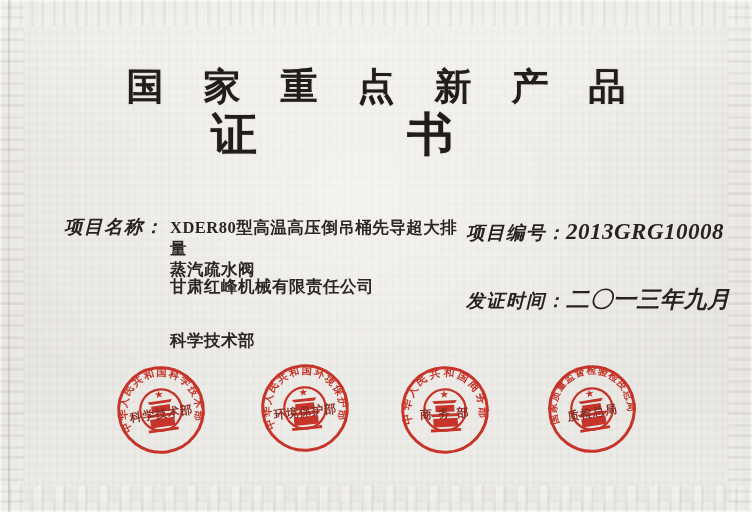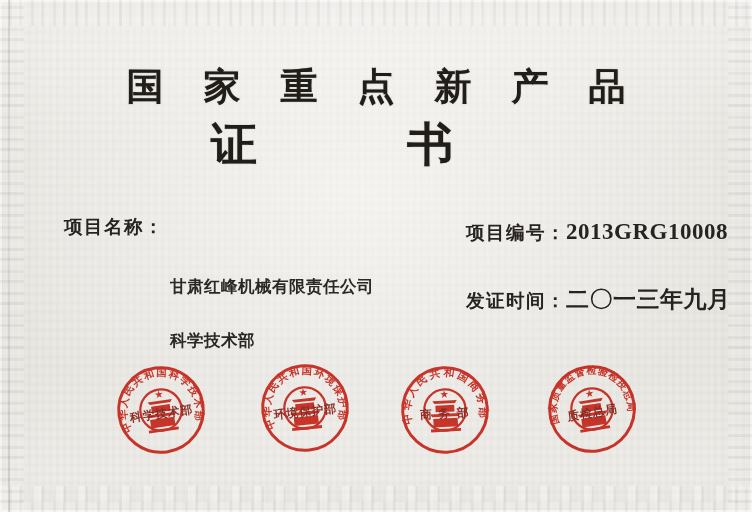--- a/index.html
+++ b/index.html
@@ -29,29 +29,30 @@
   .band{position:absolute;left:20px;right:20px;height:16px;opacity:.35;
     background:repeating-linear-gradient(90deg, rgba(162,158,150,.18) 0 11px, rgba(255,255,255,.35) 11px 22px);}
 
   .title{
     position:absolute;top:62px;left:0;width:752px;text-align:center;
     font-size:37px;font-weight:bold;color:#211e1a;
     letter-spacing:40px;text-indent:40px;white-space:nowrap;
     text-shadow:0 0 1px rgba(33,30,26,.5);
   }
   .subtitle{
-    position:absolute;top:114px;left:0;width:664px;text-align:center;
+    position:absolute;top:104px;left:0;width:664px;text-align:center;
     font-size:46px;font-weight:bold;color:#211e1a;
     letter-spacing:52px;text-indent:52px;white-space:nowrap;
     text-shadow:0 0 1px rgba(33,30,26,.5);
   }
   .lbl{
     position:absolute;font-size:18.5px;font-weight:bold;color:#262320;
     letter-spacing:1.5px;white-space:nowrap;
     font-family:"Liberation Serif","DejaVu Serif",serif;
+    font-style:italic;
   }
   .val{
     position:absolute;font-size:16.5px;font-weight:600;color:#2b2824;
     letter-spacing:.5px;line-height:21px;
   }
   .val.wrap{width:300px;white-space:normal;}
   .inlineval{font-weight:600;font-size:23px;letter-spacing:.5px;}
 
   .seal{position:absolute;width:94px;height:98px;opacity:.92;mix-blend-mode:multiply;}
   .seal svg{width:100%;height:100%;}
@@ -65,20 +66,24 @@
   <div class="edge h bottom"></div>
   <div class="edge v left"></div>
   <div class="edge v right"></div>
   <div class="foldline"></div>
   <div class="band" style="top:486px"></div>
 
   <div class="title">国家重点新产品</div>
   <div class="subtitle">证　书</div>
 
   <div class="lbl" style="left:64px;top:214px">项目名称：</div>
+  <div class="val wrap" style="left:170px;top:217px">
+    <span>XDER80型高温高压倒吊桶先导超大排量</span><br>
+    <span>蒸汽疏水阀</span>
+  </div>
 
   <div class="val" style="left:170px;top:276px">甘肃红峰机械有限责任公司</div>
 
   <div class="val" style="left:170px;top:330px">科学技术部</div>
 
   <div class="lbl" style="left:466px;top:219px">
     <span>项目编号：</span><span class="inlineval">2013GRG10008</span>
   </div>
 
   <div class="lbl" style="left:466px;top:284px">

